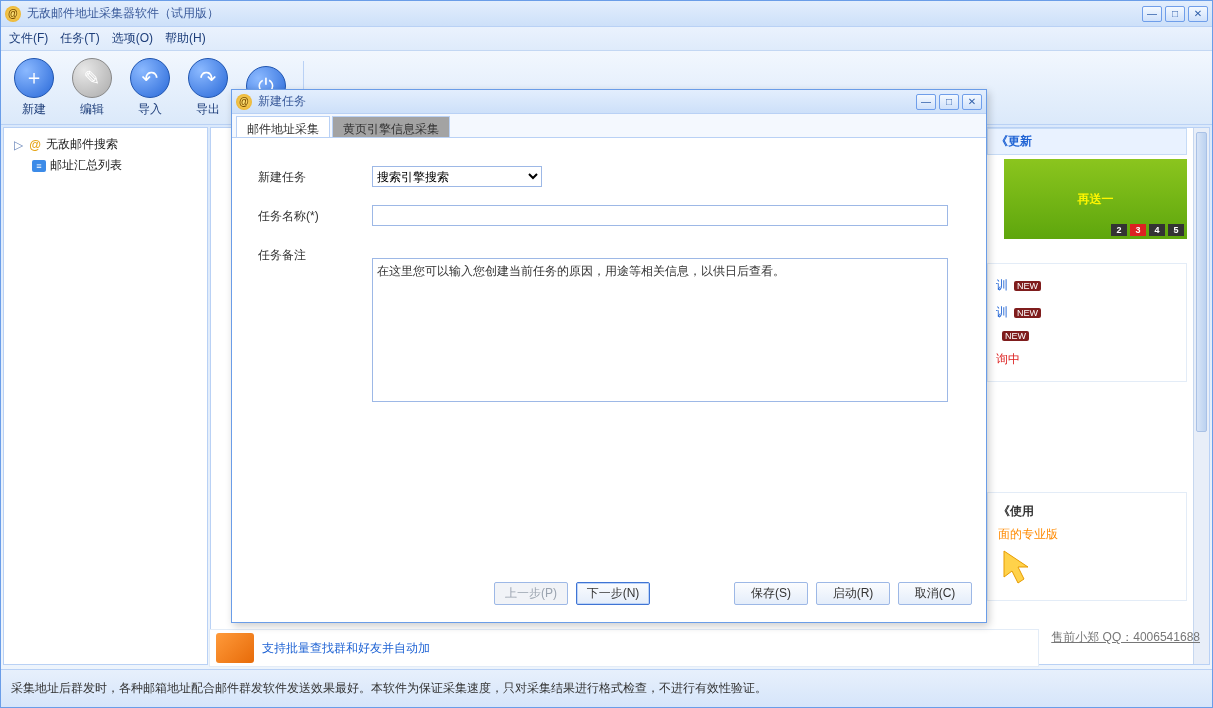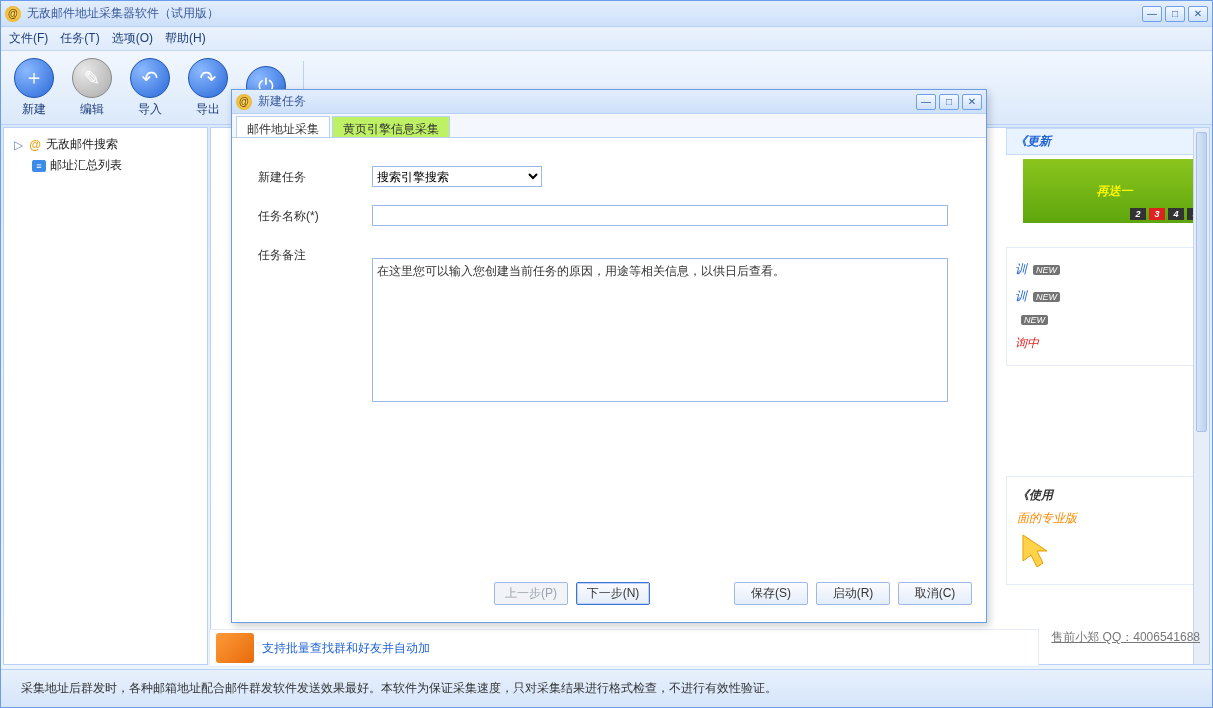--- a/index.html
+++ b/index.html
@@ -25,48 +25,48 @@
 .toolbar .divider { width: 1px; height: 54px; background: #b9d1f5; margin: 0 4px; }
 
 .main-area { display: flex; height: calc(100% - 26px - 24px - 74px - 40px); }
 .tree-panel { width: 205px; background: #fff; border: 1px solid #b9d1f5; margin: 2px; padding: 6px; }
 .tree-item { display: flex; align-items: center; gap: 4px; padding: 2px 4px; color: #222; }
 .tree-item .expander { color: #6b87ba; cursor: pointer; display:inline-block; width:10px; }
 .tree-item .node-icon { width: 14px; height: 14px; display:inline-flex; align-items:center; justify-content:center; }
 .tree-children { margin-left: 18px; }
 .right-panel { flex: 1; background: #fff; border: 1px solid #b9d1f5; margin: 2px 2px 2px 0; position: relative; overflow: hidden; }
 
-.side-strip { position: absolute; right: 3px; top: 0; width: 200px; font-style: italic; }
+.side-strip { position: absolute; right: 22px; top: 0; width: 200px; }
 .side-head { background: #e9f2ff; border: 1px solid #c6dbf6; color: #1f63d4; padding: 4px 8px; font-weight: bold; }
-.side-banner { margin-top: 4px; height: 64px; background: linear-gradient(to bottom, #8bc51e, #5ea60d); color: #fff600; font-size: 20px; font-weight: bold; display: flex; align-items: center; justify-content: center; position: relative; margin-left: 17px; }
+.side-banner { margin-top: 4px; height: 80px; background: linear-gradient(to bottom, #8bc51e, #5ea60d); color: #fff600; font-size: 20px; font-weight: bold; display: flex; align-items: center; justify-content: center; position: relative; margin-left: 17px; }
 .pager { position: absolute; bottom: 3px; right: 3px; display: flex; gap: 3px; }
 .pager span { width: 16px; height: 12px; background: #333; color: #fff; font-size: 9px; display: flex; align-items: center; justify-content: center; }
 .pager span.active { background: #d22; }
 .side-links { margin-top: 24px; border: 1px solid #e3ecf7; background: #fff; padding: 8px; }
 .side-links div { padding: 5px 0; display: flex; gap: 6px; align-items: center; }
-.badge-new { background: #737373; color: #fff; font-size: 9px; padding: 0 3px; border-radius: 2px; }
+.badge-new { background: #7f1d1d; color: #fff; font-size: 9px; padding: 0 3px; border-radius: 2px; }
 .side-use { margin-top: 110px; border: 1px solid #e3ecf7; background: #fff; padding: 10px; }
 .side-use .usehead { font-weight: bold; color: #333; padding-bottom: 6px; }
 .side-use .pro { color: #ff8a00; }
 .side-use .cursor-art { width: 40px; height: 40px; margin-top: 4px; }
 
 .bottom-ads { position: absolute; bottom: 40px; left: 208px; right: 6px; height: 38px; display: flex; gap: 6px; }
 .ad-card { border: 1px solid #e3ecf7; background: #fff; padding: 4px 6px; display: flex; gap: 8px; align-items: center; flex: 1; }
 .ad-card .ad-thumb { width: 38px; height: 30px; background: linear-gradient(135deg, #ff9a3a, #e76b09); border-radius: 3px; }
 .ad-card .ad-text { color: #1f63d4; line-height: 14px; }
 .sales-info { color: #777; padding: 0 6px; white-space: nowrap; text-decoration: underline; }
 
-.statusbar { position: absolute; bottom: 0; left: 0; right: 0; height: 38px; background: linear-gradient(to bottom, #e7f0fc, #d6e5fa); border-top: 1px solid #b9d1f5; padding: 4px 20px; color: #333; display: flex; align-items: center; }
+.statusbar { position: absolute; bottom: 0; left: 0; right: 0; height: 38px; background: linear-gradient(to bottom, #e7f0fc, #d6e5fa); border-top: 1px solid #b9d1f5; padding: 4px 10px; color: #333; display: flex; align-items: center; }
 
 
 .dialog { position: absolute; left: 230px; top: 88px; width: 756px; height: 534px; background: #fff; border: 1px solid #6a9de8; box-shadow: 2px 3px 8px rgba(0,0,0,.2); display: flex; flex-direction: column; }
 .dialog .titlebar { height: 24px; }
 .dialog-tabs { height: 24px; background: #f4f8fe; border-bottom: 1px solid #b9d1f5; display: flex; padding-left: 4px; }
 .dialog-tab { padding: 4px 10px; border: 1px solid #b9d1f5; border-bottom: none; background: #fff; margin-top: 2px; margin-right: 2px; cursor: pointer; color: #333; }
-.dialog-tab.inactive { background: #bef264; }
+.dialog-tab.inactive { background: #a3a3a3; }
 .dialog-body { flex: 1; padding: 28px 18px 10px 26px; background: #fff; }
 .form-row { display: flex; margin-bottom: 18px; }
 .form-label { width: 114px; color: #333; padding-top: 3px; }
 .form-field { flex: 1; }
 select.combo { width: 170px; height: 21px; border: 1px solid #9db8e6; background: #fff; }
 input.text { width: 576px; height: 21px; border: 1px solid #9db8e6; padding: 0 3px; }
 textarea.memo { width: 576px; height: 144px; border: 1px solid #9db8e6; padding: 4px; resize: none; color: #333; }
 .dialog-buttons { height: 40px; background: #fff; display: flex; align-items: flex-start; padding: 0 14px; gap: 8px; border-top: 0; }
 .dialog-buttons .spacer1 { width: 240px; }
 .dialog-buttons .spacer2 { flex: 1; }

